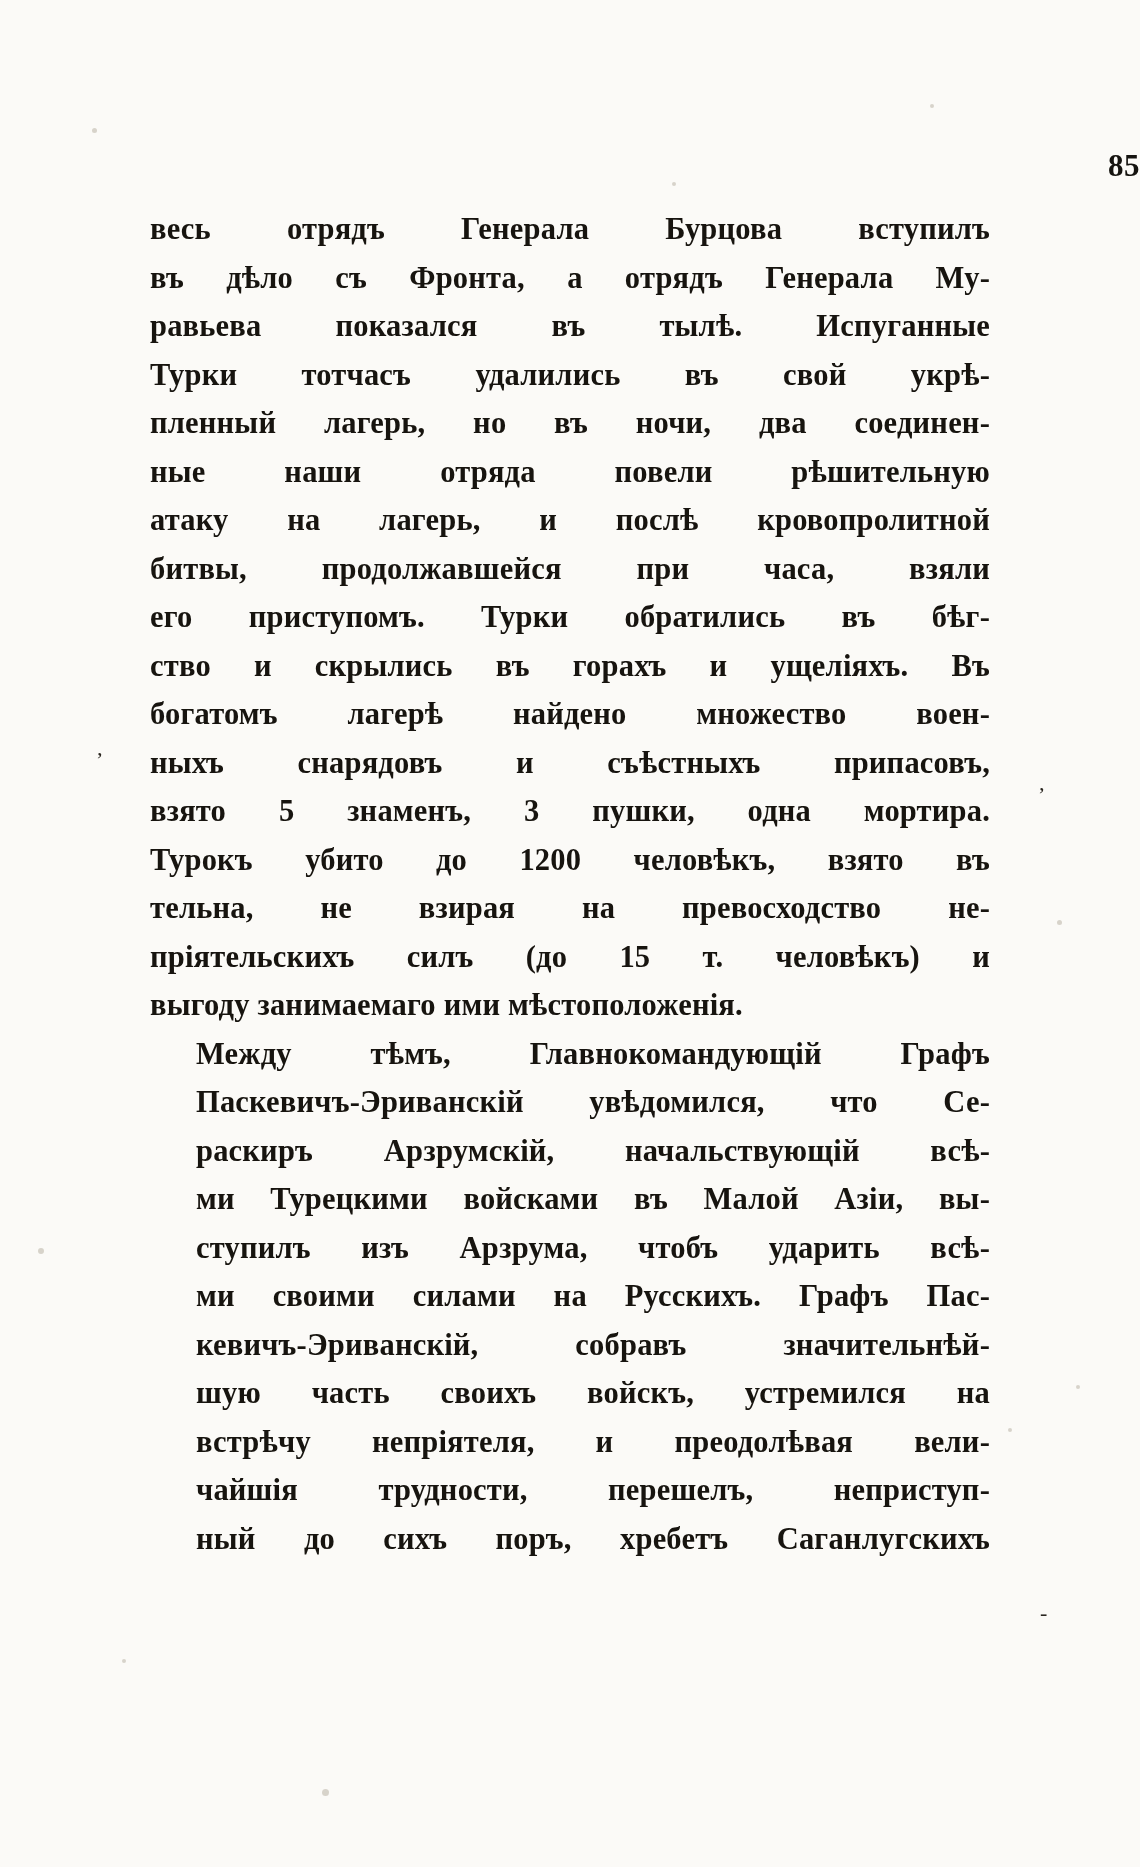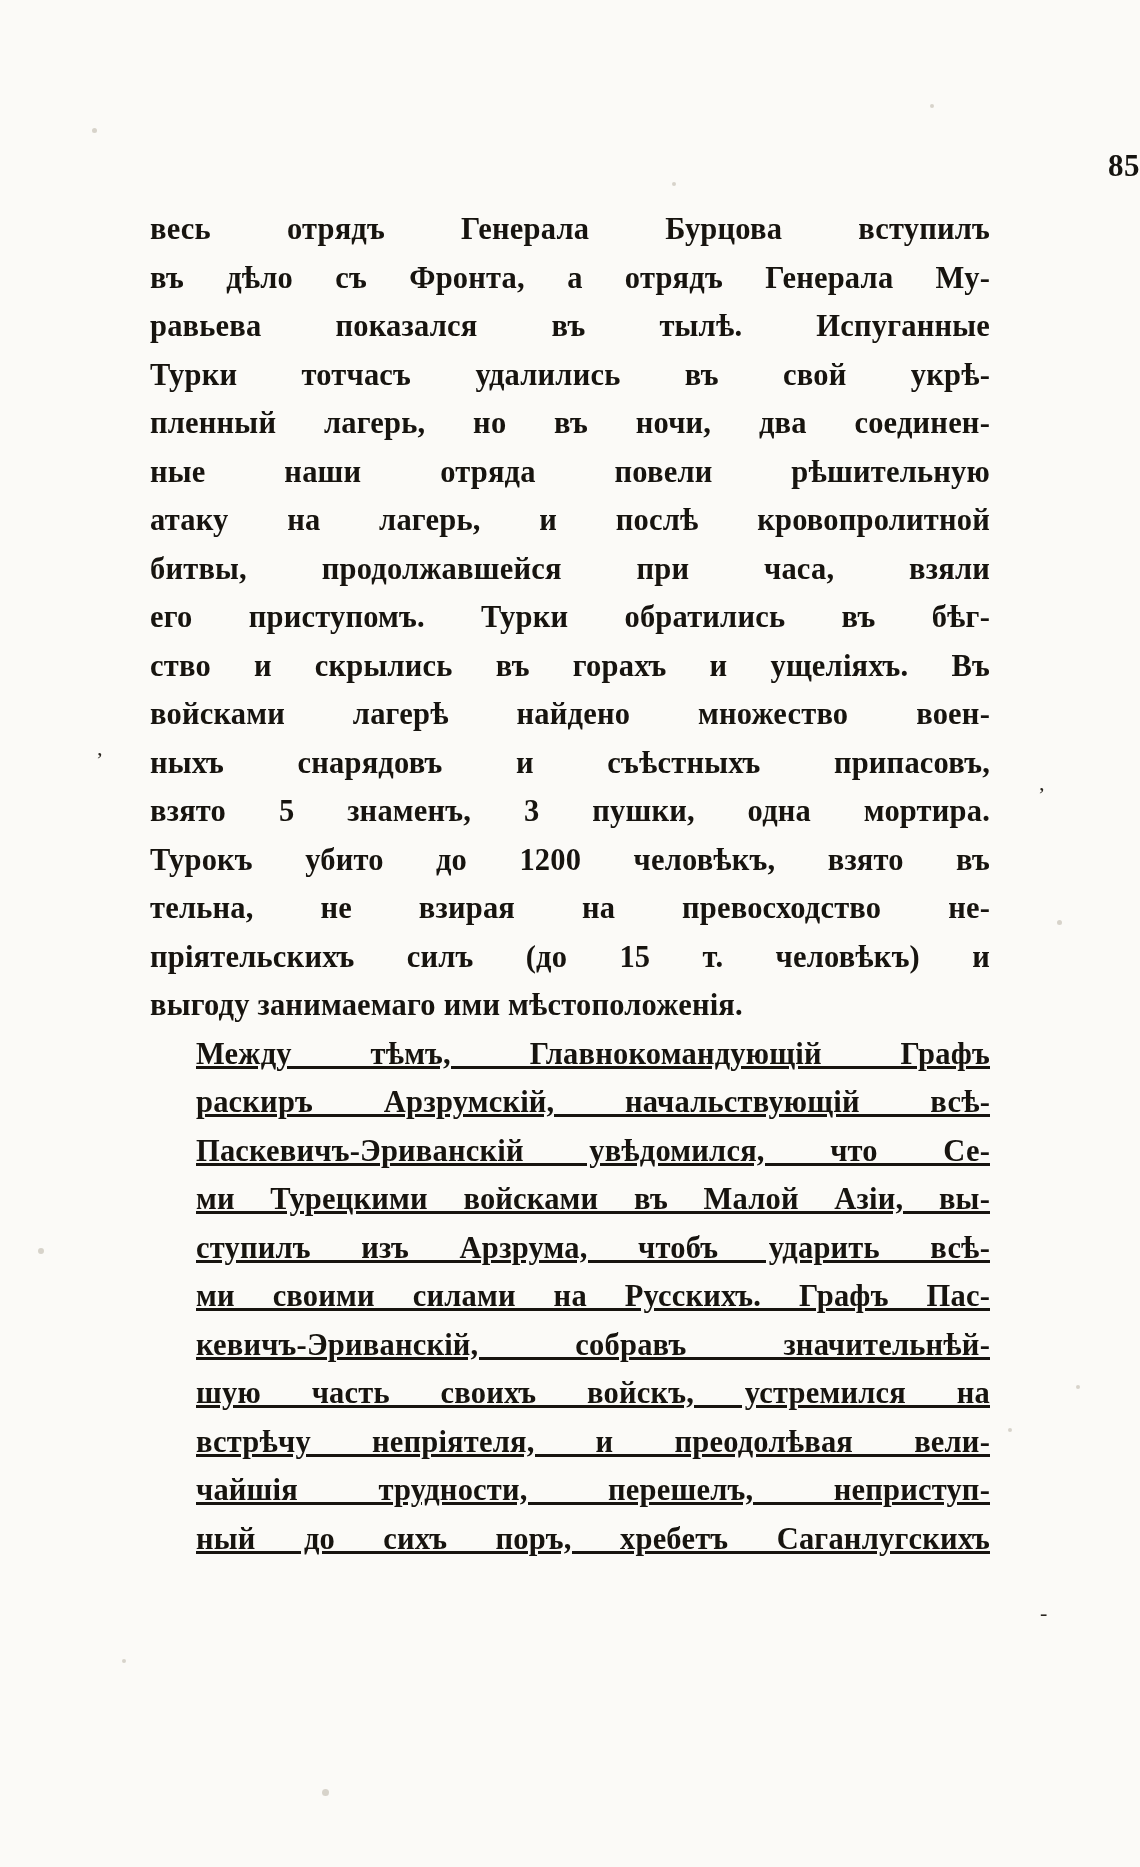--- a/index.html
+++ b/index.html
@@ -49,21 +49,20 @@
     font-size: 30.5px;
     line-height: 48.5px;
     font-weight: bold;
     letter-spacing: .2px;
     text-align: justify;
     font-family: "Liberation Serif", serif;
     color: #17140f;
   }
   .para + .para {
     text-indent: 46px;
-    text-decoration: underline;
   }
   .line {
     display: block;
     white-space: nowrap;
   }
   .line.just {
     text-align: justify;
     text-align-last: justify;
   }
   .tick {
@@ -96,33 +95,33 @@
       <span class="line just">весь отрядъ Генерала Бурцова вступилъ</span>
       <span class="line just">въ дѣло съ Фронта, а отрядъ Генерала Му-</span>
       <span class="line just">равьева показался въ тылѣ. Испуганные</span>
       <span class="line just">Турки тотчасъ удалились въ свой укрѣ-</span>
       <span class="line just">пленный лагерь, но въ ночи, два соединен-</span>
       <span class="line just">ные наши отряда повели рѣшительную</span>
       <span class="line just">атаку на лагерь, и послѣ кровопролитной</span>
       <span class="line just">битвы, продолжавшейся при часа, взяли</span>
       <span class="line just">его приступомъ. Турки обратились въ бѣг-</span>
       <span class="line just">ство и скрылись въ горахъ и ущеліяхъ. Въ</span>
-      <span class="line just">войсками лагерѣ найдено множество воен-</span>
+      <span class="line just">богатомъ лагерѣ найдено множество воен-</span>
       <span class="line just">ныхъ снарядовъ и съѣстныхъ припасовъ,</span>
       <span class="line just">взято 5 знаменъ, 3 пушки, одна мортира.</span>
       <span class="line just">Турокъ убито до 1200 человѣкъ, взято въ</span>
       <span class="line just">тельна, не взирая на превосходство не-</span>
       <span class="line just">пріятельскихъ силъ (до 15 т. человѣкъ) и</span>
       <span class="line">выгоду занимаемаго ими мѣстоположенія.</span>
     </p>
 
     <p class="para">
       <span class="line just">Между тѣмъ, Главнокомандующій Графъ</span>
+      <span class="line just">Паскевичъ-Эриванскій увѣдомился, что Се-</span>
       <span class="line just">раскиръ Арзрумскій, начальствующій всѣ-</span>
-      <span class="line just">Паскевичъ-Эриванскій увѣдомился, что Се-</span>
       <span class="line just">ми Турецкими войсками въ Малой Азіи, вы-</span>
       <span class="line just">ступилъ изъ Арзрума, чтобъ ударить всѣ-</span>
       <span class="line just">ми своими силами на Русскихъ. Графъ Пас-</span>
       <span class="line just">кевичъ-Эриванскій, собравъ значительнѣй-</span>
       <span class="line just">шую часть своихъ войскъ, устремился на</span>
       <span class="line just">встрѣчу непріятеля, и преодолѣвая вели-</span>
       <span class="line just">чайшія трудности, перешелъ, неприступ-</span>
       <span class="line just">ный до сихъ поръ, хребетъ Саганлугскихъ</span>
     </p>
 

